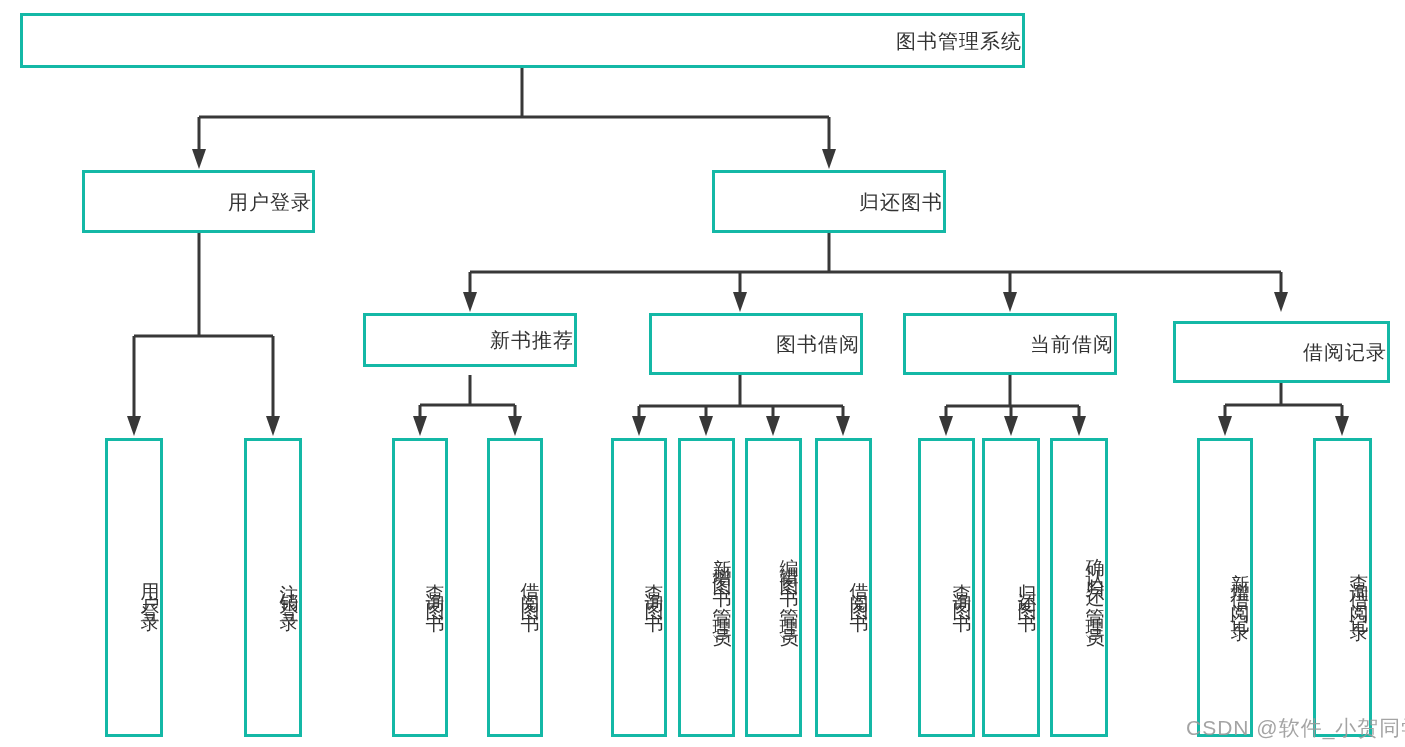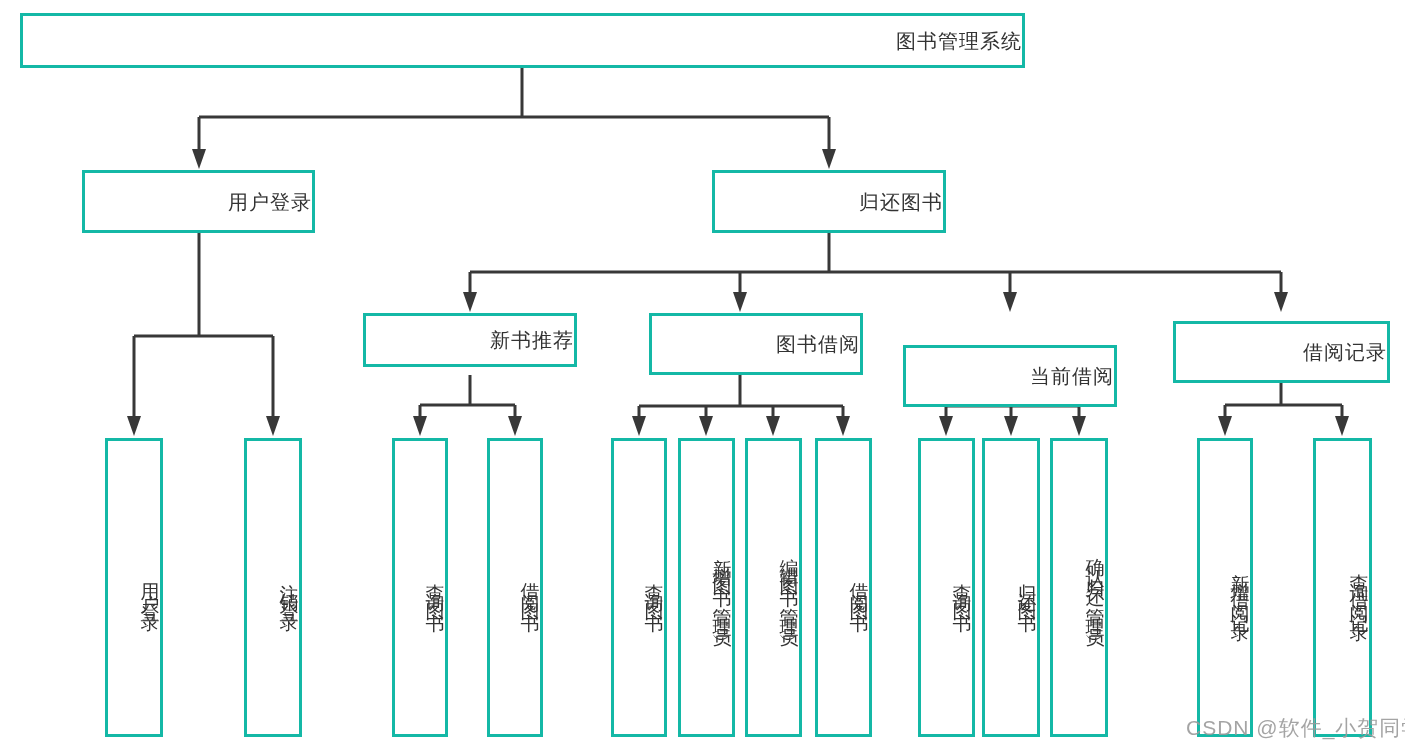--- a/index.html
+++ b/index.html
@@ -78,21 +78,21 @@
   <div class="node hbox" style="left:712px;top:170px;width:234px;height:63px;">
     <span>归还图书</span>
   </div>
 
   <div class="node hbox" style="left:363px;top:313px;width:214px;height:54px;">
     <span>新书推荐</span>
   </div>
   <div class="node hbox" style="left:633px;top:313px;width:214px;height:62px;margin-left:16px;">
     <span>图书借阅</span>
   </div>
-  <div class="node hbox" style="left:903px;top:313px;width:214px;height:62px;margin-top:32px;">
+  <div class="node hbox" style="left:903px;top:313px;width:214px;height:62px;">
     <span>当前借阅</span>
   </div>
   <div class="node hbox" style="left:1173px;top:321px;width:217px;height:62px;">
     <span>借阅记录</span>
   </div>
 
   <div class="node vbox" style="left:105px;top:438px;width:58px;height:299px;">
     <span class="vtext">用户登录</span>
   </div>
   <div class="node vbox" style="left:244px;top:438px;width:58px;height:299px;">

